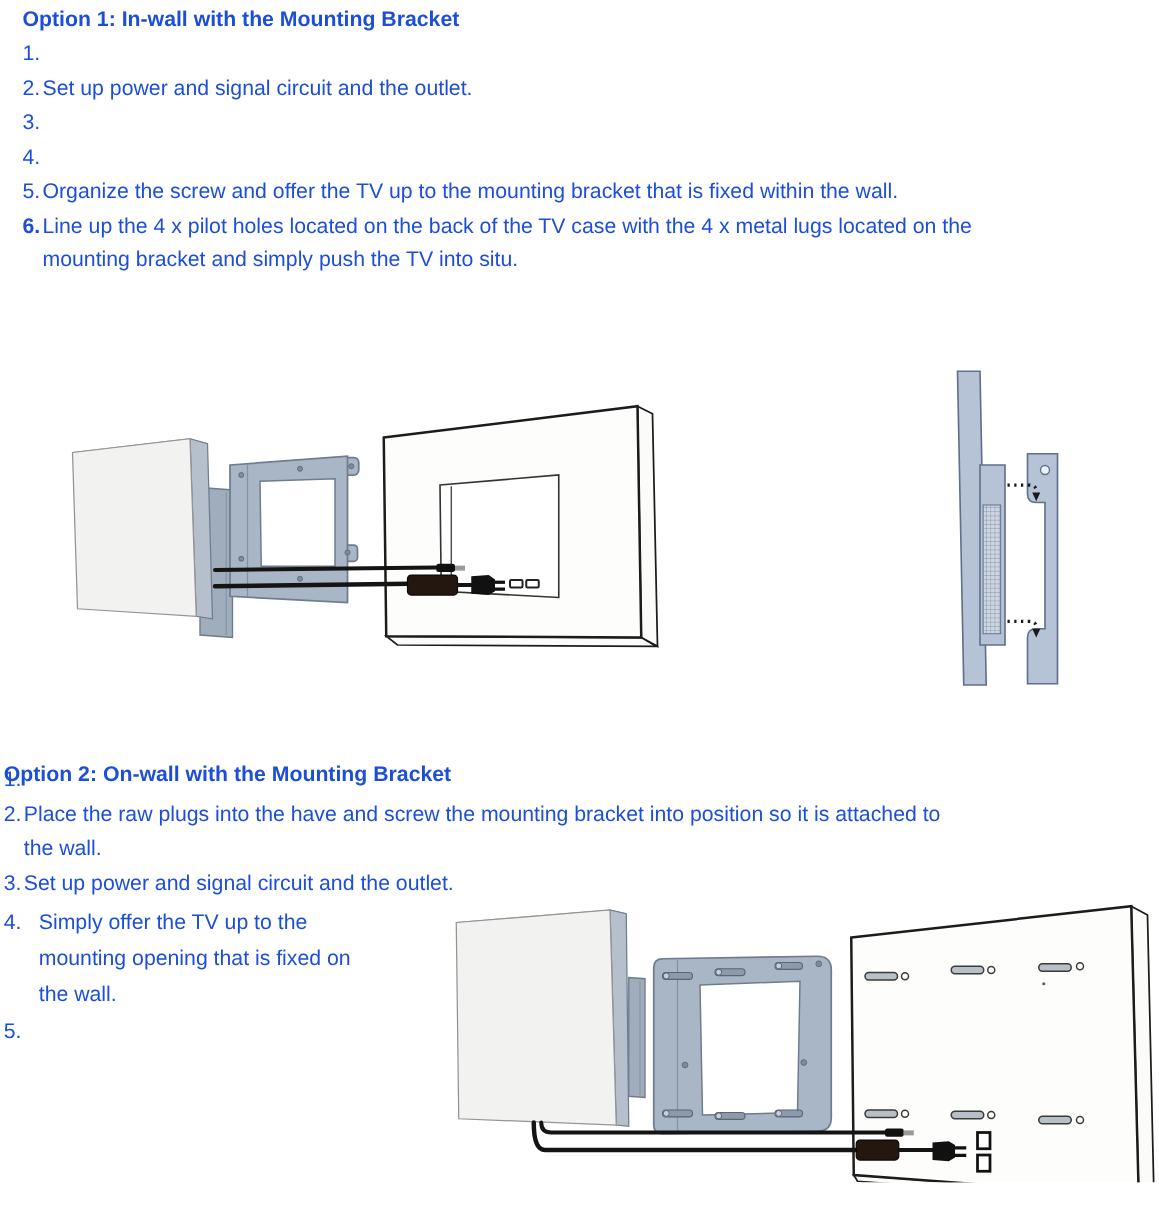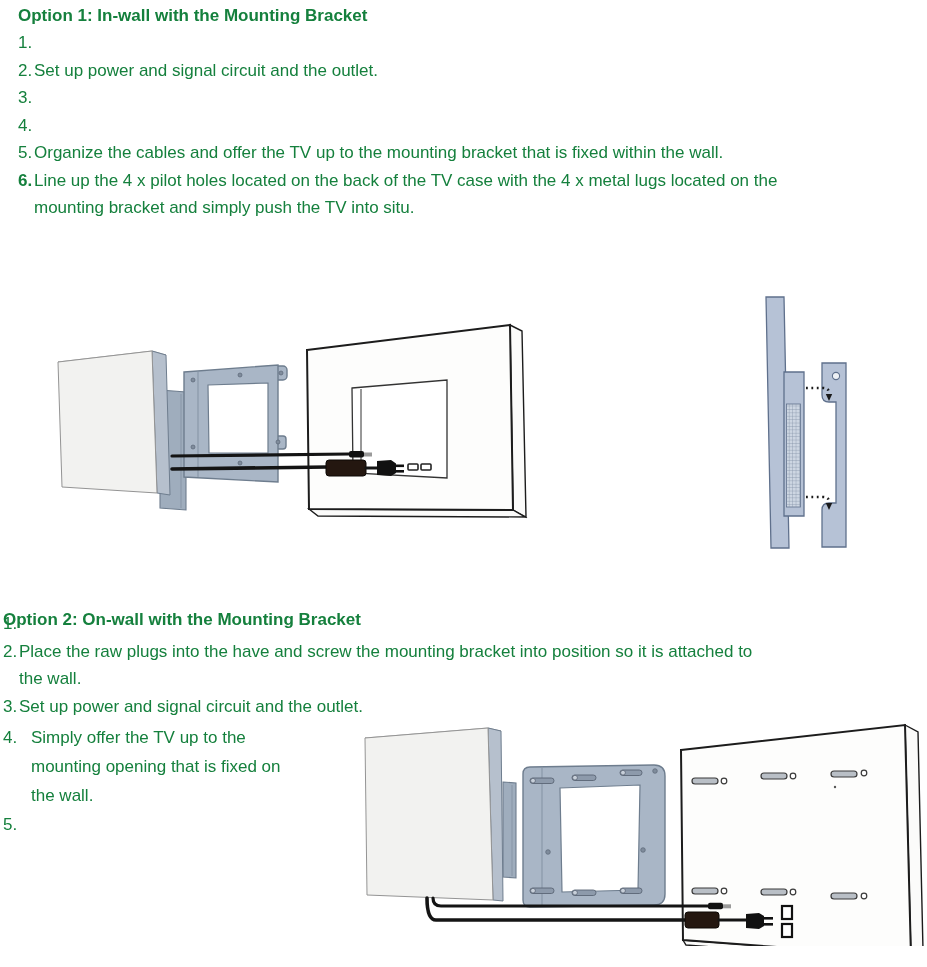--- a/index.html
+++ b/index.html
@@ -1,17 +1,17 @@
 <!DOCTYPE html>
 <html><head>
 <meta charset="utf-8">
 <style>
   html,body{margin:0;padding:0;background:#ffffff;}
   .page{position:relative;width:927px;height:946px;background:#ffffff;overflow:hidden;
-        font-family:"Liberation Sans",sans-serif;color:#15803d;}
+        font-family:"Liberation Sans",sans-serif;color:#1d4ed8;}
   .heading{font-weight:bold;font-size:17px;line-height:27px;white-space:nowrap;}
   .list{list-style:none;margin:0;padding:0;}
   .row{display:flex;align-items:flex-start;font-size:17px;line-height:27.5px;}
   .num{flex:0 0 auto;}
   .txt{white-space:pre-line;}
   
   .opt1{position:absolute;left:18px;top:2px;width:902px;}
   .opt1 .num{width:16px;}
   .opt1 .bold-num{font-weight:bold;}
   
@@ -63,21 +63,21 @@
         <span class="txt">Set up power and signal circuit and the outlet.</span>
       </li>
       <li class="row">
         <span class="num">3.</span>
       </li>
       <li class="row">
         <span class="num">4.</span>
       </li>
       <li class="row">
         <span class="num">5.</span>
-        <span class="txt">Organize the cables and offer the TV up to the mounting bracket that is fixed within the wall.</span>
+        <span class="txt">Organize the screw and offer the TV up to the mounting bracket that is fixed within the wall.</span>
       </li>
       <li class="row">
         <span class="num bold-num">6.</span>
         <span class="txt">Line up the 4 x pilot holes located on the back of the TV case with the 4 x metal lugs located on the
 mounting bracket and simply push the TV into situ.</span>
       </li>
     </ul>
   </div>
 
   <svg class="diag1" width="927" height="292" viewBox="0 0 927 292">

